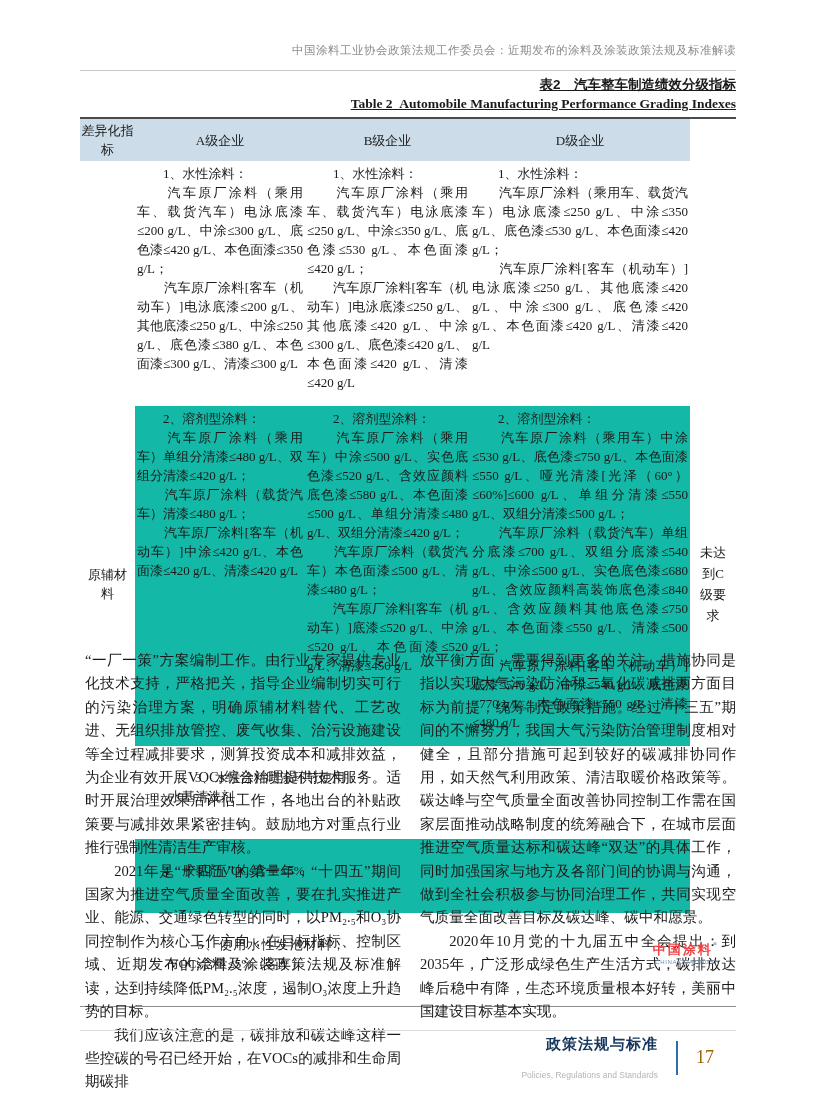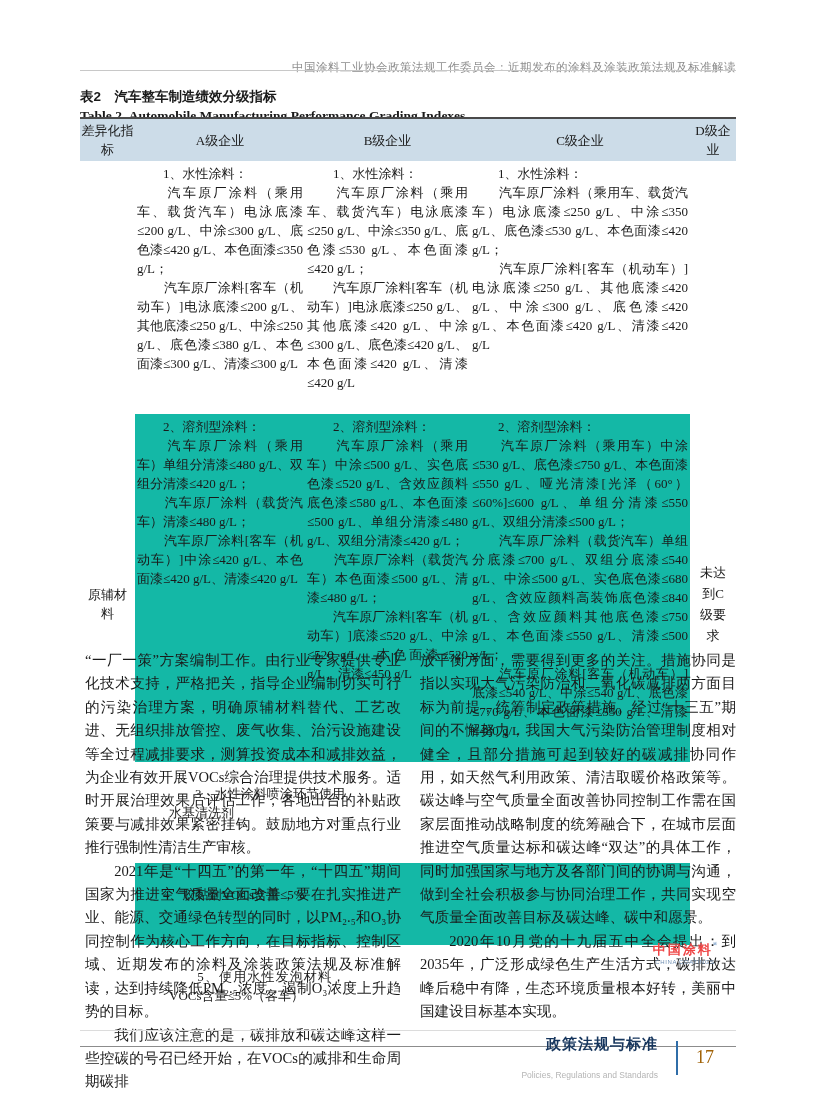--- a/index.html
+++ b/index.html
@@ -4,42 +4,42 @@
 <style>
   html,body{margin:0;padding:0;background:#e9e9e9;}
   .page{
     position:relative;width:816px;height:1099px;margin:0 auto;
     background:#ffffff;overflow:hidden;
     font-family:"Liberation Serif","DejaVu Serif",serif;
     color:#1a1a1a;
   }
   
   .running-head{
-    position:absolute;top:60px;right:80px;width:656px;
+    position:absolute;top:43px;right:80px;width:656px;
     text-align:right;font-size:11.5px;color:#8c8c8c;letter-spacing:.5px;
     font-family:"Liberation Sans","DejaVu Sans",sans-serif;
   }
   .head-rule{position:absolute;top:70px;left:80px;width:656px;border-top:1px solid #c8c8c8;}
   
-  .tbl-titles{position:absolute;top:88px;left:80px;width:656px;text-align:left;}
+  .tbl-titles{position:absolute;top:76px;left:80px;width:656px;text-align:right;text-decoration:underline;}
   .tbl-title-zh{font-size:13.5px;font-weight:bold;font-family:"Liberation Sans","DejaVu Sans",sans-serif;}
   .tbl-title-en{font-size:13.5px;font-weight:bold;margin-top:2px;font-family:"Liberation Serif","DejaVu Serif",serif;}
   
   .tbl{
     position:absolute;top:117px;left:80px;width:656px;
     border-top:2px solid #4a4a4a;border-bottom:1px solid #8c8c8c;
     font-size:13px;line-height:19px;
   }
   .grid{display:grid;grid-template-columns:55px 170px 165px 220px 46px;}
   .hcell{
     background:#ccdce8;min-height:37px;display:flex;align-items:center;justify-content:center;
     text-align:center;padding:2px 1px;box-sizing:border-box;
   }
   .cell{
-    white-space:pre-line;text-align:justify;padding:3px 2px 22px 2px;box-sizing:border-box;
+    white-space:pre-line;text-align:justify;padding:3px 2px 14px 2px;box-sizing:border-box;
   }
   .shade{background:#14b8a6;}
   .label-cell{
     grid-column:1;grid-row:2 / span 5;display:flex;align-items:center;justify-content:center;
     text-align:center;padding:2px 4px;box-sizing:border-box;
   }
   .d-cell{
     grid-column:5;grid-row:2 / span 5;display:flex;align-items:center;justify-content:center;
     text-align:center;padding:10px 6px;box-sizing:border-box;line-height:21px;
   }
@@ -82,21 +82,20 @@
     <div class="tbl-title-zh">表2　汽车整车制造绩效分级指标</div>
     <div class="tbl-title-en">Table 2 Automobile Manufacturing Performance Grading Indexes</div>
   </div>
 
   <div class="tbl">
     <div class="grid">
 
       <div class="hcell">差异化指标</div>
       <div class="hcell">A级企业</div>
       <div class="hcell">B级企业</div>
-      <div class="hcell">C级企业</div>
       <div class="hcell">D级企业</div>
 
       <div class="label-cell">原辅材料</div>
       <div class="d-cell">未达到C级要求</div>
 
       <div class="cell" style="grid-column:2;grid-row:2;">　　1、水性涂料：
 　　汽车原厂涂料（乘用车、载货汽车）电泳底漆≤200 g/L、中涂≤300 g/L、底色漆≤420 g/L、本色面漆≤350 g/L；
 　　汽车原厂涂料[客车（机动车）]电泳底漆≤200 g/L、其他底漆≤250 g/L、中涂≤250 g/L、底色漆≤380 g/L、本色面漆≤300 g/L、清漆≤300 g/L</div>
       <div class="cell" style="grid-column:3;grid-row:2;">　　1、水性涂料：
 　　汽车原厂涂料（乘用车、载货汽车）电泳底漆≤250 g/L、中涂≤350 g/L、底色漆≤530 g/L、本色面漆≤420 g/L；

